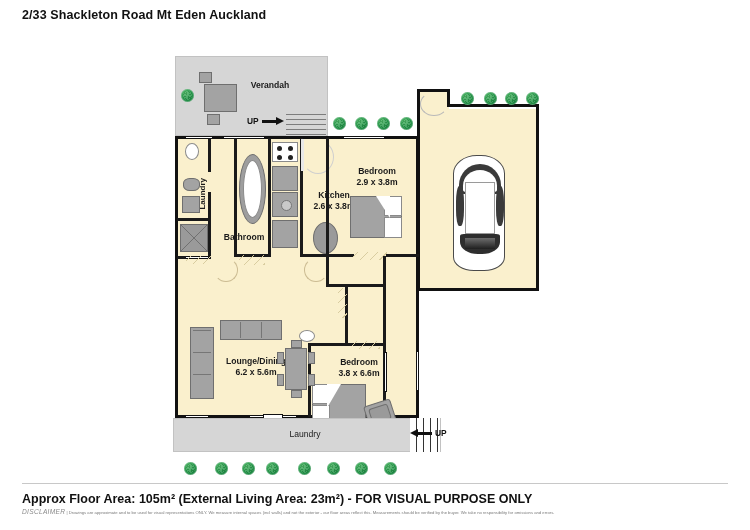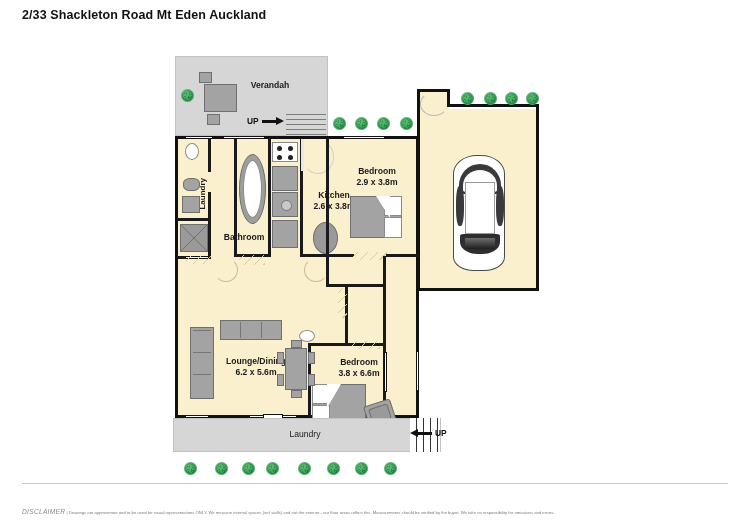--- a/index.html
+++ b/index.html
@@ -408,17 +408,18 @@
   <div class="tree" style="left:266px; top:432px;"></div>
   <div class="tree" style="left:298px; top:432px;"></div>
   <div class="tree" style="left:327px; top:432px;"></div>
   <div class="tree" style="left:355px; top:432px;"></div>
   <div class="tree" style="left:384px; top:432px;"></div>
 
 </div>
 
 <div id="footer">
   <div id="footer-rule"></div>
+  <div id="area-text">Approx Floor Area: 105m² (External Living Area: 23m²) - FOR VISUAL PURPOSE ONLY</div>
   <div id="disclaimer">
     <span class="dis-label">DISCLAIMER</span>
     <span>| Drawings are approximate and to be used for visual representations ONLY. We measure internal spaces (incl walls) and not the exterior - our floor areas reflect this. Measurements should be verified by the buyer. We take no responsibility for omissions and errors.</span>
   </div>
 </div>
 
 </body></html>

